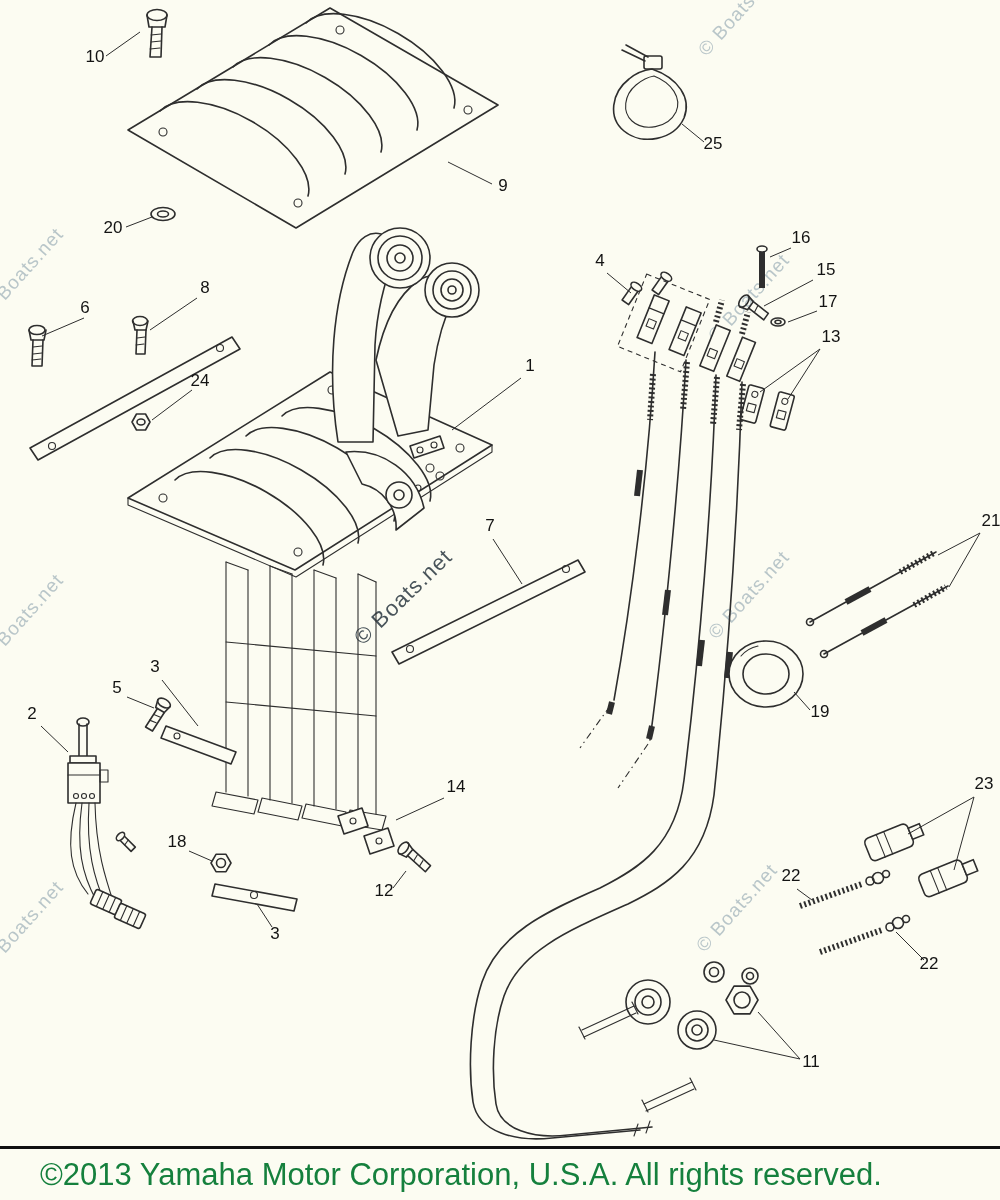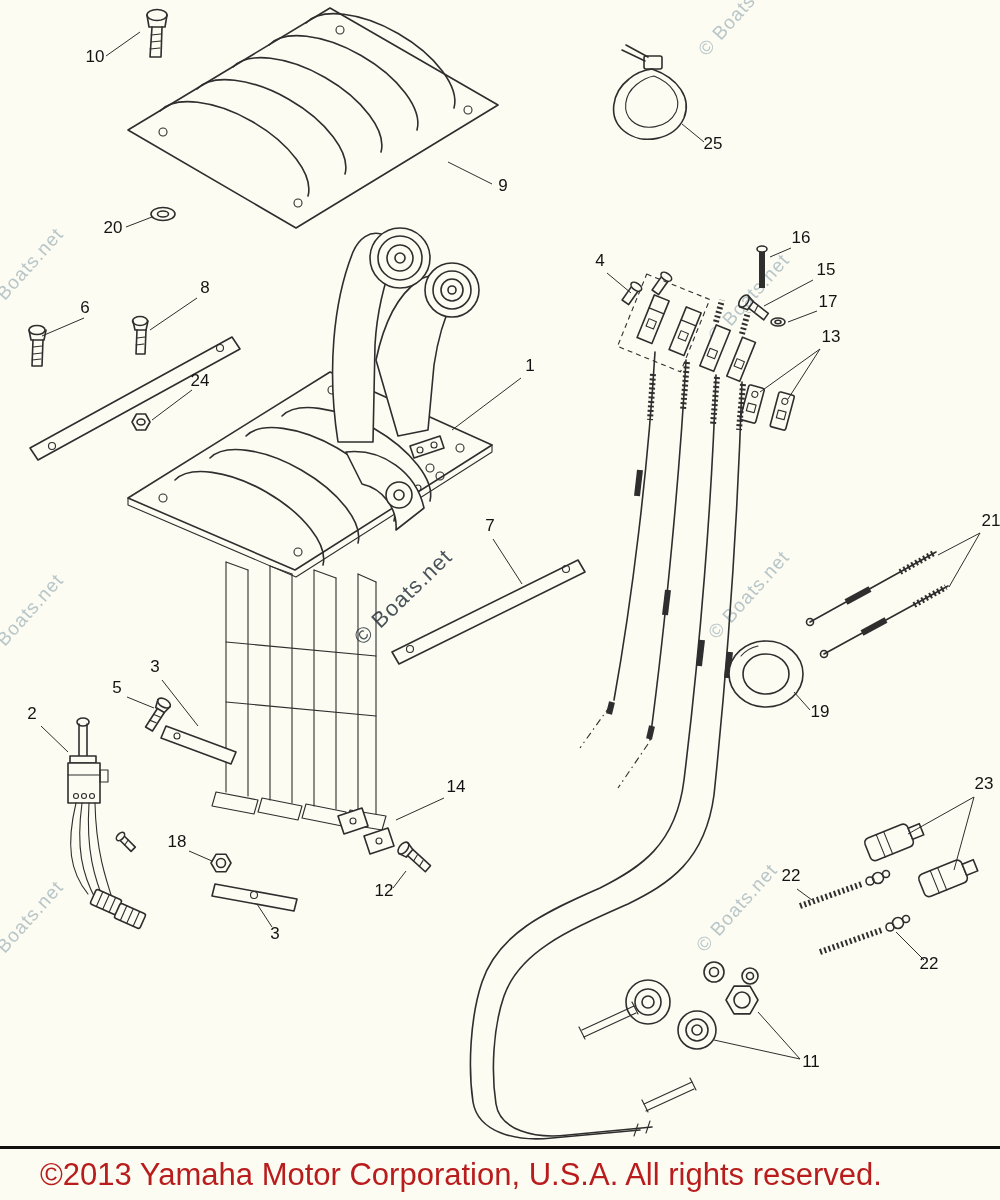--- a/index.html
+++ b/index.html
@@ -12,21 +12,21 @@
   .p{fill:none;stroke:#2e2e2e;stroke-width:1.6;stroke-linecap:round;stroke-linejoin:round}
   .pf{fill:#fcfcf2;stroke:#2e2e2e;stroke-width:1.6;stroke-linejoin:round}
   .thin{stroke-width:1.1}
   .thread{stroke:#2e2e2e;stroke-width:6;stroke-dasharray:2 2.5;fill:none;stroke-linecap:butt}
   .coupler{stroke:#2e2e2e;stroke-width:6;fill:none;stroke-linecap:butt}
   .dashbox{fill:none;stroke:#2e2e2e;stroke-width:1.1;stroke-dasharray:5 4}
   .dashline{fill:none;stroke:#2e2e2e;stroke-width:1.1;stroke-dasharray:7 4 1.5 4}
   .leader{stroke:#2e2e2e;stroke-width:1;fill:none}
   .callout{font:17px "Liberation Sans",sans-serif;fill:#131313;text-anchor:middle}
   .rule{position:absolute;left:0;top:1146px;width:1000px;height:3px;background:#101010}
-  .copyright{position:absolute;left:40px;top:1157px;font-size:31px;color:#b91c1c;white-space:nowrap}
+  .copyright{position:absolute;left:40px;top:1157px;font-size:31px;color:#15803d;white-space:nowrap}
 </style>
 </head>
 <body>
 
 <div class="page">
 
   <span class="wm" style="left:-14px;top:302px">© Boats.net</span>
   <span class="wm" style="left:-14px;top:648px">© Boats.net</span>
   <span class="wm" style="left:-14px;top:955px">© Boats.net</span>
   <span class="wm wm-dark" style="left:358px;top:628px;transform:rotate(-44deg)">© Boats.net</span>

